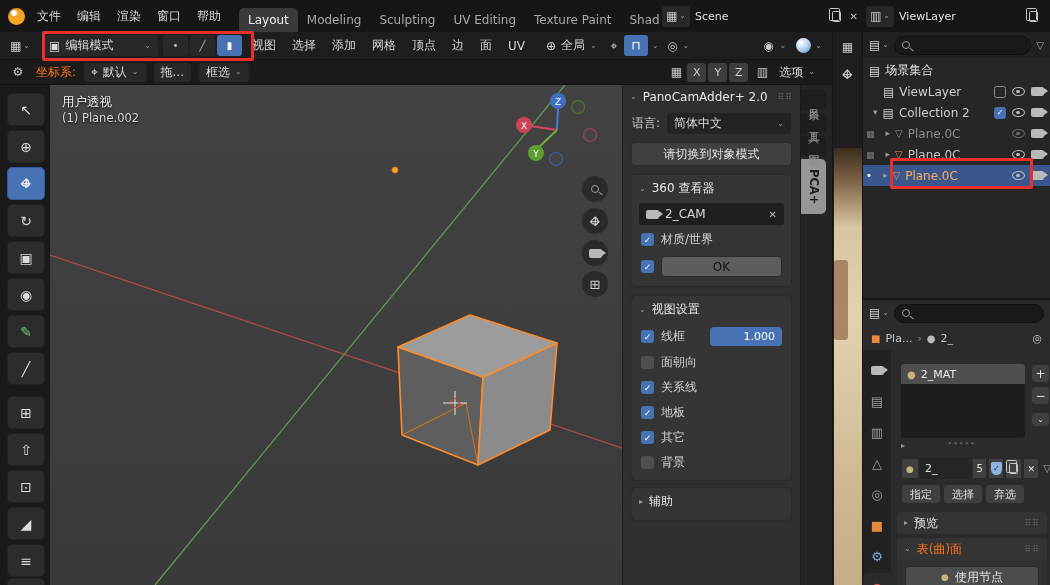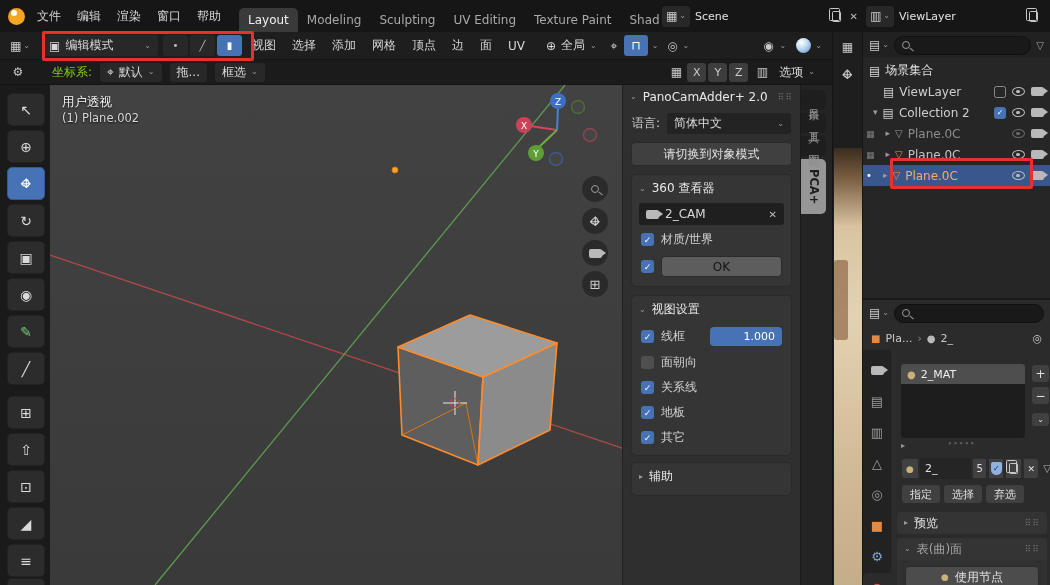--- a/index.html
+++ b/index.html
@@ -152,21 +152,21 @@
       <span style="width:10px"></span>
       <span class="ball"></span>
       <span class="chv" style="margin:0 10px 0 4px">⌄</span>
     </span>
   </div>
 
   <div class="abs fx" style="left:0;top:60px;width:832px;height:25px;background:#1b1b1b;border-bottom:1px solid #141414">
     <span class="ib" style="margin-left:8px;width:20px">
         <span>⚙</span>
       </span>
-    <span style="margin-left:24px;color:#84cc16">坐标系:</span>
+    <span style="margin-left:8px;color:#f97316">坐标系:</span>
     <span class="dd" style="margin-left:8px;height:19px">
       <span>⌖</span>
       <span>默认</span>
       <span class="chv">⌄</span>
     </span>
     <span class="dd" style="margin-left:8px;height:19px">
       <span>拖...</span>
     </span>
     <span class="dd" style="margin-left:8px;height:19px">
       <span>框选</span>
@@ -350,20 +350,24 @@
             <span>✓</span>
           </span>
         <span>地板</span>
       </div>
       <div class="pr">
         <span class="cb on">
             <span>✓</span>
           </span>
         <span>其它</span>
       </div>
+      <div class="pr">
+        <span class="cb"></span>
+        <span>背景</span>
+      </div>
     </div>
     <div class="panel" style="margin-top:6px">
       <div class="ph">
         <span class="chv">▸</span>
         <span>辅助</span>
       </div>
     </div>
   </div>
 
   <div class="abs" style="left:800px;top:85px;width:32px;height:500px;background:#242424;border-left:1px solid #1a1a1a;padding-top:2px">
@@ -538,21 +542,21 @@
         <span class="btn" style="width:40px;height:20px;font-size:11px">选择</span>
         <span class="btn" style="width:40px;height:20px;font-size:11px">弃选</span>
       </div>
       <div class="abs fx" style="left:6px;top:162px;width:150px;height:22px;background:#343434;border-radius:4px;padding:0 7px;gap:6px">
         <span class="chv">▸</span>
         <span style="color:#e4e4e4">预览</span>
         <span class="grip">⠿⠿</span>
       </div>
       <div class="abs fx" style="left:6px;top:188px;width:150px;height:22px;background:#343434;border-radius:4px 4px 0 0;padding:0 7px;gap:6px">
         <span class="chv">⌄</span>
-        <span style="color:#a3a3a3">表(曲)面</span>
+        <span style="color:#f97316">表(曲)面</span>
         <span class="grip">⠿⠿</span>
       </div>
       <div class="abs" style="left:6px;top:210px;width:150px;height:30px;background:#313131">
         <span class="btn" style="position:absolute;left:8px;top:6px;width:134px;height:22px;gap:6px;background:#4c4c4c">
           <span style="color:#c9b277;font-size:9px">●</span>
           <span>使用节点</span>
         </span>
       </div>
     </div>
   </div>

